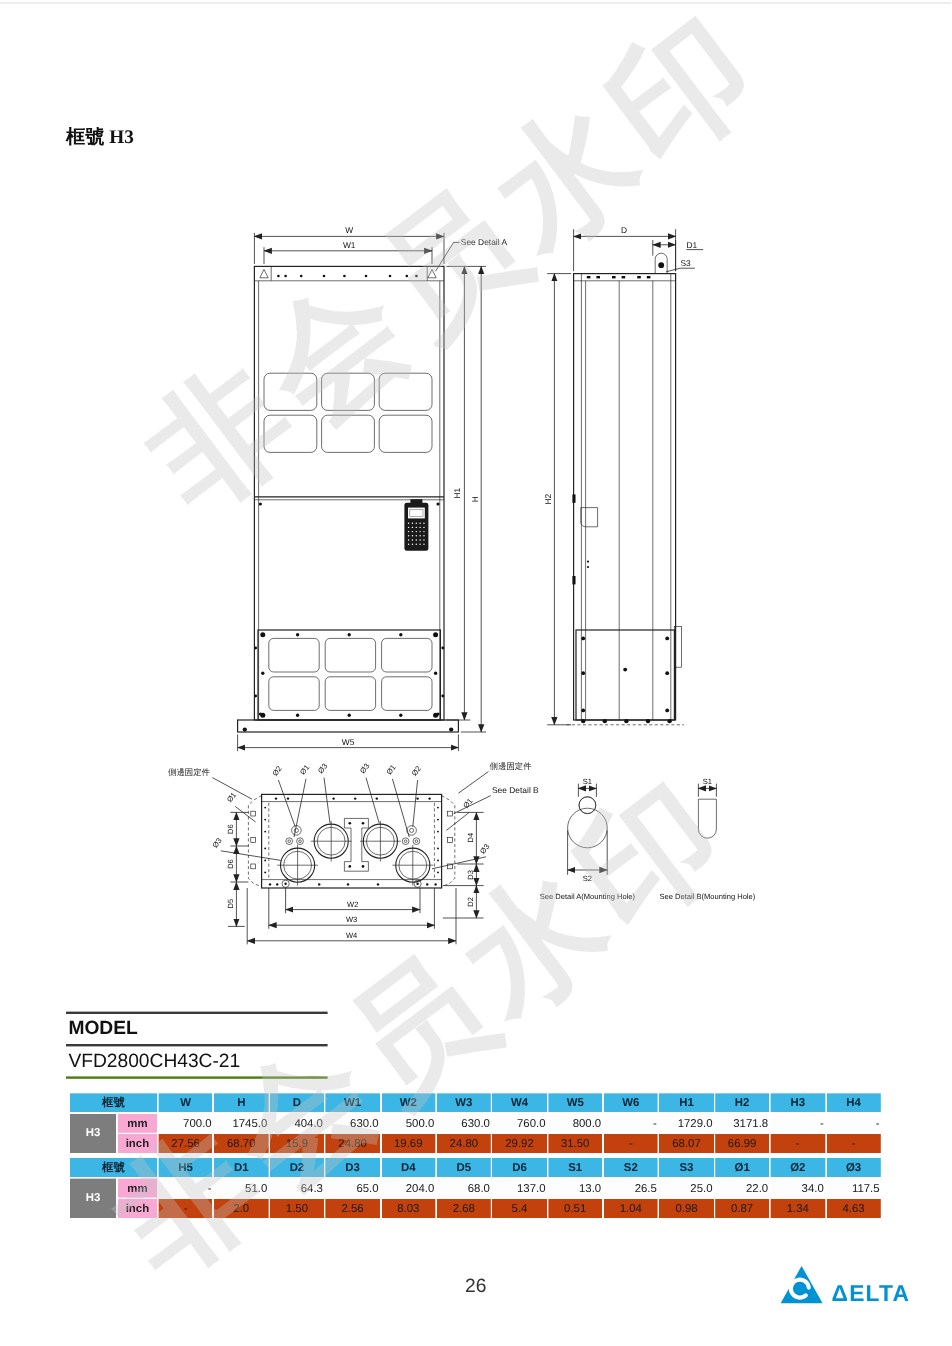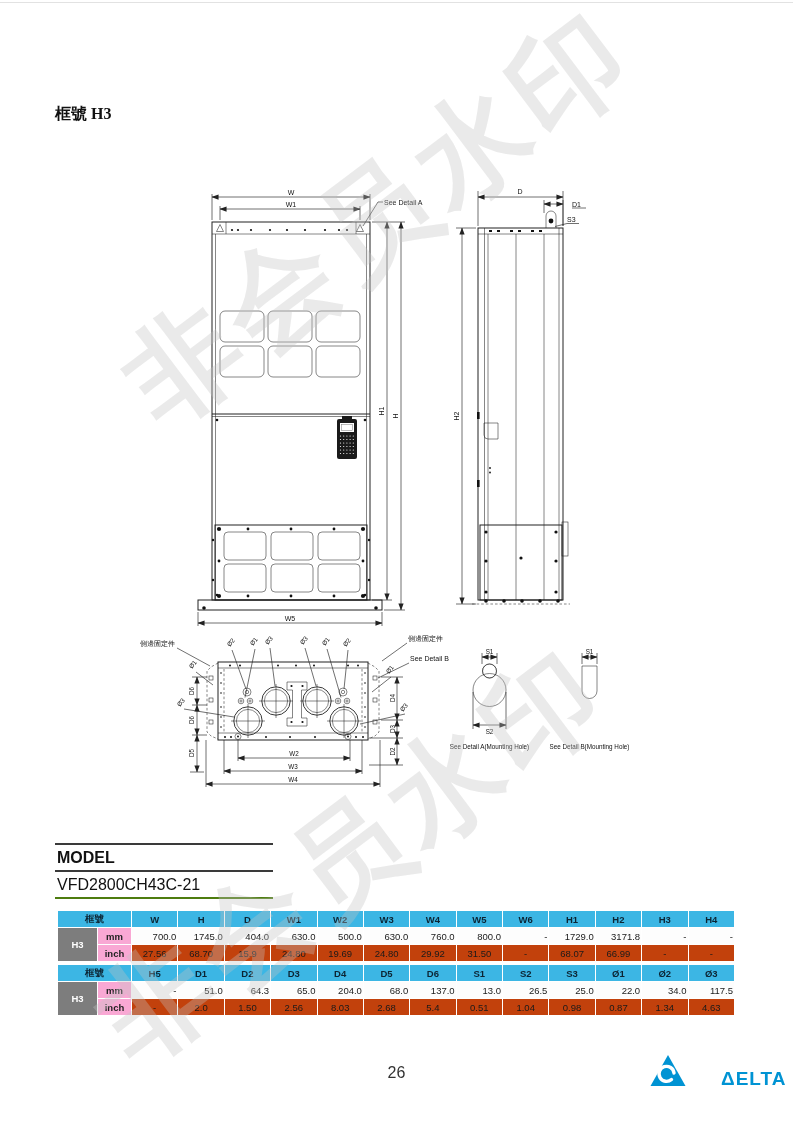--- a/index.html
+++ b/index.html
@@ -32,21 +32,21 @@
   table.dim-table thead th{background:#3cb6e4;color:#0c2433;font-weight:bold;text-align:center;}
   td.frame-cell{background:#7d7d7d;color:#fff;font-weight:bold;}
   td.unit-cell{background:#f9a8d4;color:#222;font-weight:bold;}
   tr.row-mm td.val{background:#fdfdfd;color:#1a1a1a;text-align:right;}
   tr.row-inch td.val{background:#c2410c;color:#1a1a1a;}
   col.c-frame{width:40px;} col.c-unit{width:34px;}
 
   .page-number{position:absolute;left:0;top:1064px;width:100%;text-align:center;
                font-size:16px;color:#333;z-index:2;}
 
-  .delta-logo{position:absolute;left:648px;top:1052px;display:flex;align-items:flex-end;z-index:7;gap:28px;}
+  .delta-logo{position:absolute;left:648px;top:1052px;display:flex;align-items:flex-end;z-index:7;}
   .delta-logo .word{font-size:19px;font-weight:800;color:#0093d3;letter-spacing:1px;
                     line-height:1;margin-left:5px;padding-bottom:2px;}
 
   
   .ln{fill:none;stroke:#222;stroke-width:1;}
   .tn{fill:none;stroke:#222;stroke-width:.55;}
   .dim{fill:none;stroke:#222;stroke-width:.65;}
   .dsh{stroke-dasharray:2.6 2;}
   .dt{fill:#111;}
   text.lbl{font:7px "Liberation Sans",sans-serif;fill:#111;}

